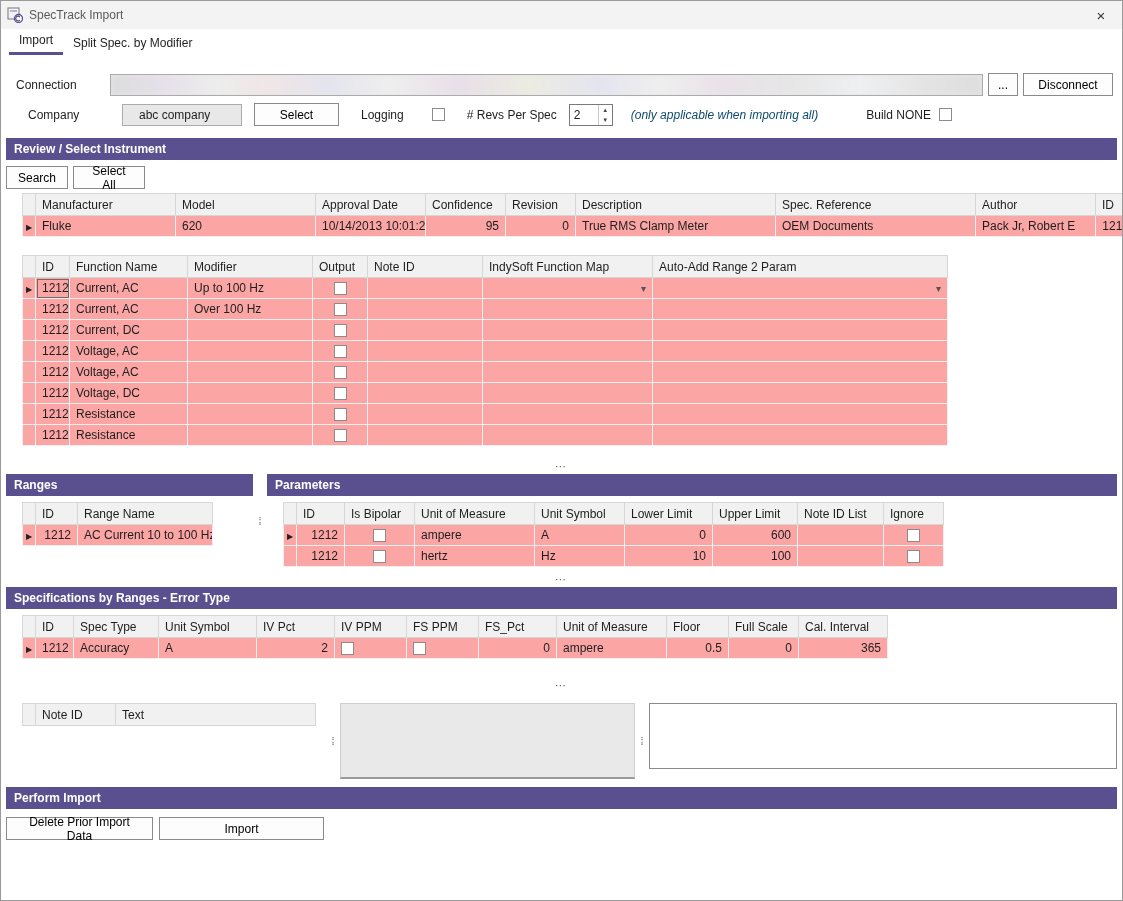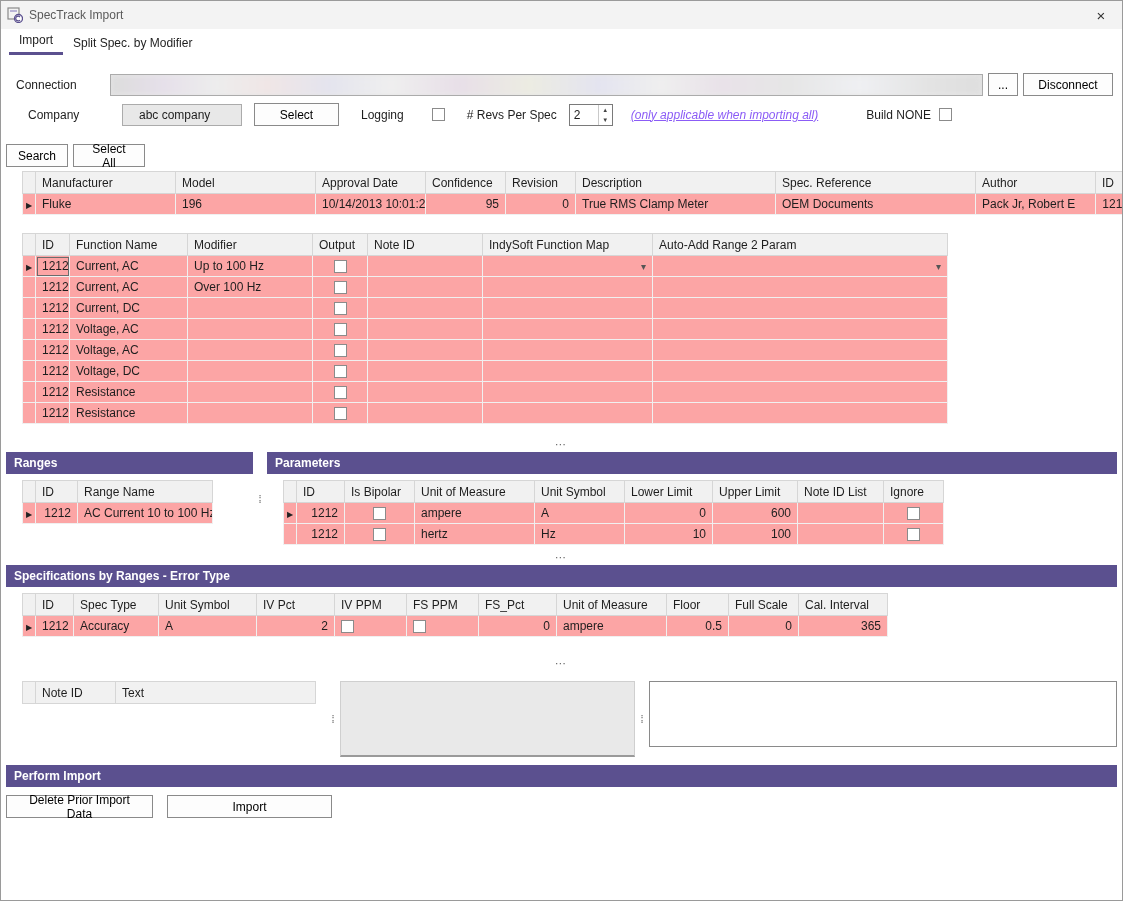--- a/index.html
+++ b/index.html
@@ -33,21 +33,21 @@
   .form-label { width:100px; padding-left:6px; }
   .conn-input { flex:1; height:22px; border:1px solid #ababab; background:#e6e6e6; overflow:hidden; position:relative; }
   .conn-blur { position:absolute; inset:0; filter:blur(3px);
       background:linear-gradient(90deg,#dcdcdc 0%,#e6e0ea 6%,#ededed 12%,#f0e6e6 18%,#e4e4ee 25%,#efefef 32%,
       #e8dfe8 40%,#ecece2 48%,#e4e4f0 56%,#efefef 63%,#e9e2e9 70%,#e6e6e6 78%,#eff0f3 86%,#e3e3e3 94%,#dedede 100%); }
   .txt { height:22px; border:1px solid #ababab; background:#e8e8e8; padding:0 16px; display:flex; align-items:center; }
   .spin { display:inline-flex; height:22px; border:1px solid #7a7a7a; background:#fff; }
   .spin-val { width:28px; display:flex; align-items:center; padding-left:4px; }
   .spin-arrows { width:14px; display:flex; flex-direction:column; border-left:1px solid #c9c9c9; }
   .spin-arrows span { flex:1; font-size:6px; line-height:10px; text-align:center; color:#444; }
-  .hint { font-style:italic; color:#8b5cf6;text-decoration:underline; }
+  .hint { font-style:italic; color:#0c4a6e; }
 
   
   table.grid { border-collapse:collapse; background:#fca5a5; font-size:12px; table-layout:fixed;margin-left:16px; }
   .grid th { background:#f1f1f1; border:1px solid #d6d6d6; padding:3px 6px; font-weight:400; text-align:left; height:22px; overflow:hidden; white-space:nowrap; }
   .grid td { border:1px solid #f0f0f0; padding:2px 6px; height:21px; overflow:hidden; white-space:nowrap; }
   .grid { border:1px solid #cfcfcf; }
   .sel { width:13px; padding:0 1px !important; text-align:center; }
   .num { text-align:right; }
   .pointer { font-size:8px; color:#222; }
   .cell-selected { outline:1px solid #6b6b6b; outline-offset:-2px; }
@@ -61,21 +61,21 @@
 
   .cols { display:flex; margin:0 5px; }
   .panel-ranges { width:247px; }
   .panel-params { flex:1; }
 
   .bottom-area { display:flex; margin:10px 5px 8px; height:76px; }
   .notes-panel { width:300px; }
   .gray-box { width:295px; background:#e9e9e9; border:1px solid #cfcfcf; border-bottom:2px solid #9a9a9a; }
   .white-box { flex:1; border:1px solid #8a8a8a; background:#fff; height:66px; }
 
-  .perform-body { padding:8px 0; display:flex; gap:14px; }
+  .perform-body { padding:8px 0; display:flex; gap:6px; }
   .mt12 { margin-top:12px; }
   .mt18 { margin-top:18px; }
 </style>
 </head>
 <body>
 
 <div class="window">
 
   <div class="titlebar">
     <svg class="app-icon" viewBox="0 0 16 16">
@@ -118,20 +118,21 @@
           </span>
         </div>
         <span class="hint" style="margin-left:18px;">(only applicable when importing all)</span>
         <span style="margin-left:48px;">Build NONE</span>
         <span class="cb" style="margin-left:8px;"></span>
       </div>
     </div>
   </div>
 
   <div class="section">
+    <div class="sec-header">Review / Select Instrument</div>
     <div class="grid-btn-row">
       <button class="btn" style="width:62px;">Search</button>
       <button class="btn" style="width:72px;">Select All</button>
     </div>
     <table class="grid" style="width:1113px;">
       <colgroup>
         <col style="width:13px">
           <col style="width:140px">
           <col style="width:140px">
           <col style="width:110px">
@@ -151,21 +152,21 @@
         <th>Confidence</th>
         <th>Revision</th>
         <th>Description</th>
         <th>Spec. Reference</th>
         <th>Author</th>
         <th>ID</th>
       </tr>
       <tr>
         <td class="sel"><span class="pointer">▶</span></td>
         <td>Fluke</td>
-        <td>196</td>
+        <td>620</td>
         <td class="num">10/14/2013 10:01:2</td>
         <td class="num">95</td>
         <td class="num">0</td>
         <td>True RMS Clamp Meter</td>
         <td>OEM Documents</td>
         <td>Pack Jr, Robert E</td>
         <td class="num">1212</td>
       </tr>
     </tbody>
       </table>

